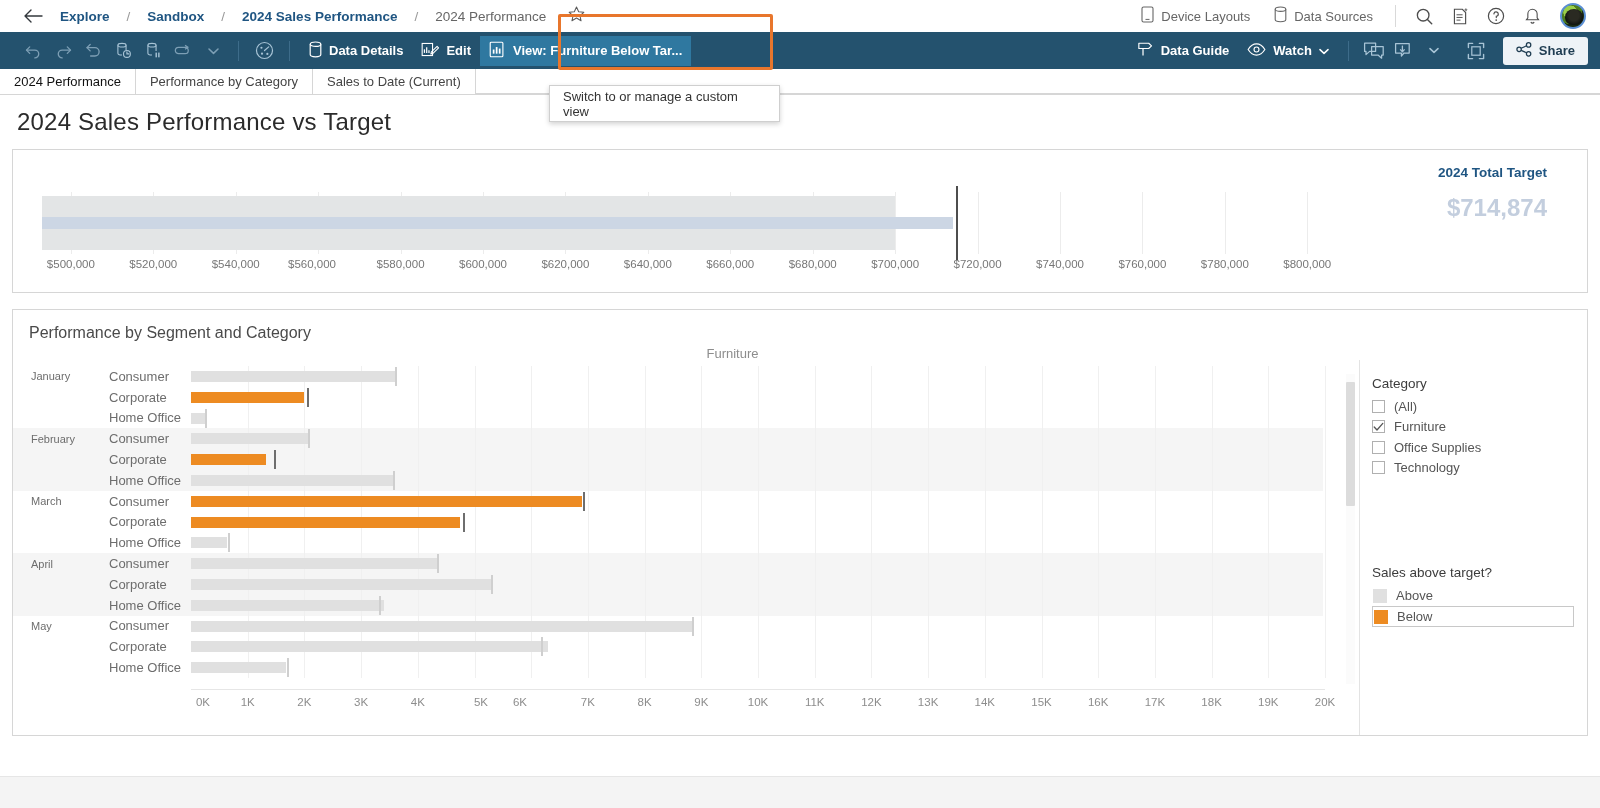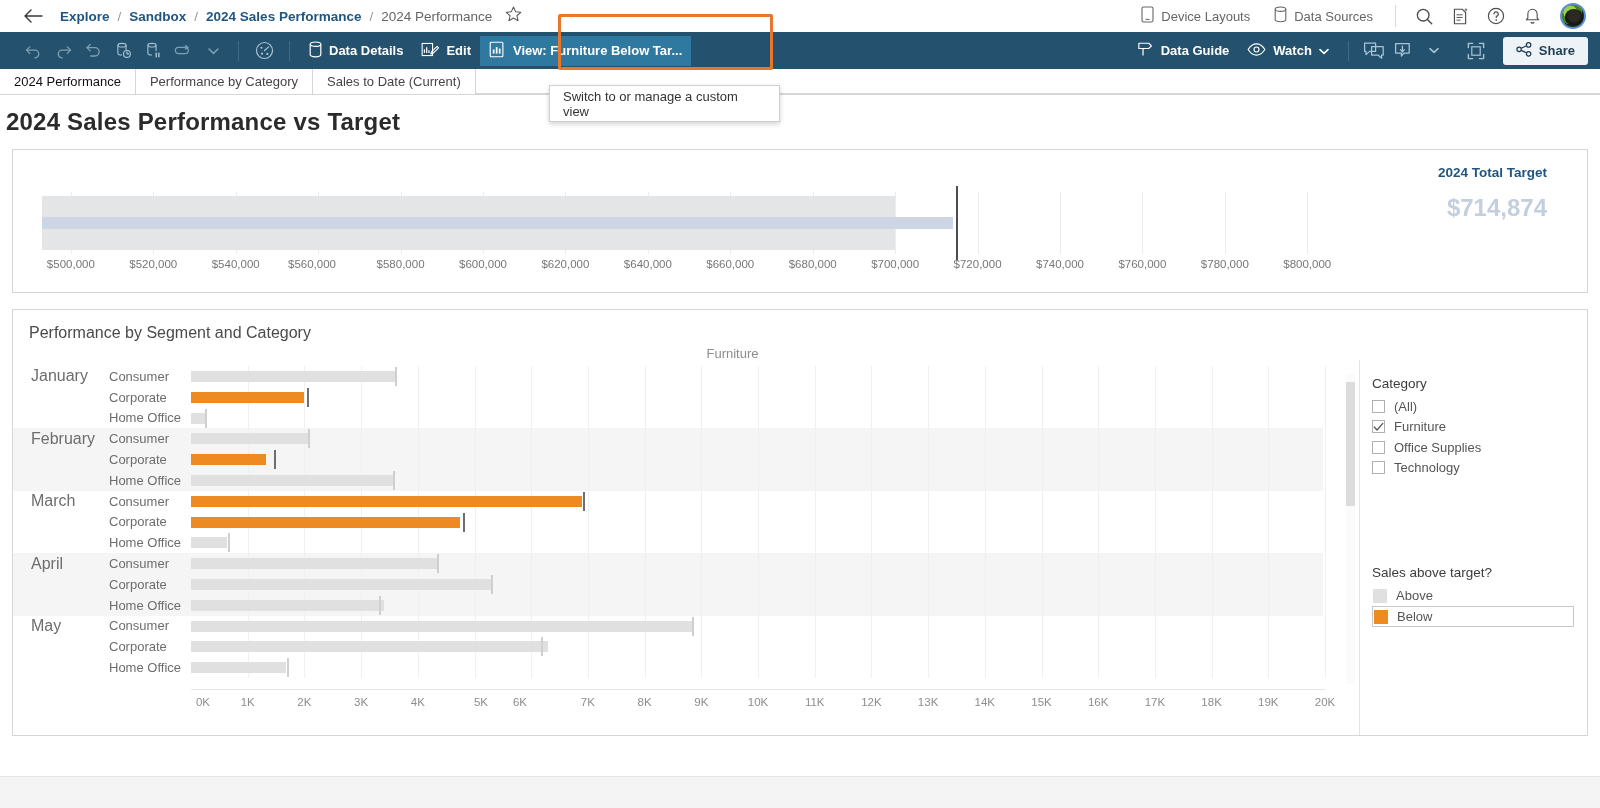--- a/index.html
+++ b/index.html
@@ -12,21 +12,21 @@
     -webkit-font-smoothing:antialiased;
   }
 
   
   .topbar{
     height:32px; display:flex; align-items:center;
     background:#fff; padding:0 14px 0 20px;
     position:relative; z-index:5;
   }
   .back-arrow{ width:26px; height:26px; display:flex; align-items:center; justify-content:center; cursor:pointer; }
-  .crumbs{ display:flex; align-items:center; margin-left:14px; font-size:13.5px; }
+  .crumbs{ display:flex; align-items:center; margin-left:14px; font-size:13.5px;gap:9px; }
   .crumb{ color:#1f5582; font-weight:bold; cursor:pointer; white-space:nowrap;}
   .crumb.current{ color:#666; font-weight:normal; cursor:default;}
   .crumb-sep{ color:#999; margin:0 8px; font-weight:normal;}
   .star{ margin-left:12px; cursor:pointer; color:#5c5c5c; }
   .topbar-right{ margin-left:auto; display:flex; align-items:center; gap:4px; }
   .tb-item{ display:flex; align-items:center; gap:7px; font-size:13px; color:#666;
             padding:4px 10px; cursor:pointer; white-space:nowrap;}
   .tb-divider{ width:1px; height:22px; background:#d9d9d9; margin:0 8px; }
   .icon-btn{ width:32px;height:32px;display:flex;align-items:center;justify-content:center;cursor:pointer;color:#555;}
   .avatar{
@@ -74,22 +74,22 @@
     border-right:1px solid #d6d6d6; cursor:pointer; background:#fff;
   }
   .tab.active{ color:#111; }
   .tab.active::after{
     content:""; position:absolute; bottom:-1px; left:0; height:0;
   }
   .tabs-after{ flex:1; border-bottom:1px solid #d6d6d6; }
 
   
   .dash-title{
-    font-size:24px; color:#2b2b2b; font-weight:bold;
-    padding:13px 0 13px 6px; letter-spacing:.2px;
+    font-size:24px; color:#2b2b2b; font-weight:normal;
+    padding:13px 0 13px 17px; letter-spacing:.2px;
   }
 
   
   .panel{ border:1px solid #d6d6d6; background:#fff; margin:0 12px 16px 12px; }
 
   
   .tt-panel{ height:144px; position:relative; }
   .tt-title{
     position:absolute; left:0; right:0; top:11px; text-align:center;
     font-size:13.5px; color:#4a4a4a;
@@ -110,21 +110,21 @@
 
   
   .seg-panel{ height:427px; position:relative; }
   .seg-title{ font-size:16px; color:#4a4a4a; padding:14px 0 0 16px; }
   .seg-cat-title{ position:absolute; left:105px; right:240px; top:36px; text-align:center;
                   font-size:13px; color:#8d8d8d;}
   .seg-body{ position:absolute; left:0; top:50px; right:0; bottom:0; }
   .rows{ position:absolute; left:0; top:6px; width:1310px; }
   .row{ height:20.8px; position:relative; display:flex; align-items:center; }
   .row.shaded{ background:#f5f5f5; }
-  .mlabel{ position:absolute; left:18px; font-size:16px; color:#6d6d6d; white-space:nowrap;}
+  .mlabel{ position:absolute; left:18px; font-size:11px; color:#6d6d6d; white-space:nowrap;}
   .slabel{ position:absolute; left:96px; font-size:13px; color:#6d6d6d; white-space:nowrap;}
   .track{ position:absolute; left:178px; right:48px; top:0; bottom:0; }
   .bar{ position:absolute; top:5px; height:11px; }
   .bar.below{ background:#ed8b22; }
   .bar.above{ background:#e0e0e0; }
   .ref{ position:absolute; top:1px; height:19px; width:2px; background:#6e6e6e; }
   .ref.faint{ background:#cfcfcf; }
   .vgrid{ position:absolute; top:0; bottom:0; width:1px; background:#f0f0f0; }
 
   .xaxis{ position:absolute; left:178px; top:329px; width:1134px; height:24px;

